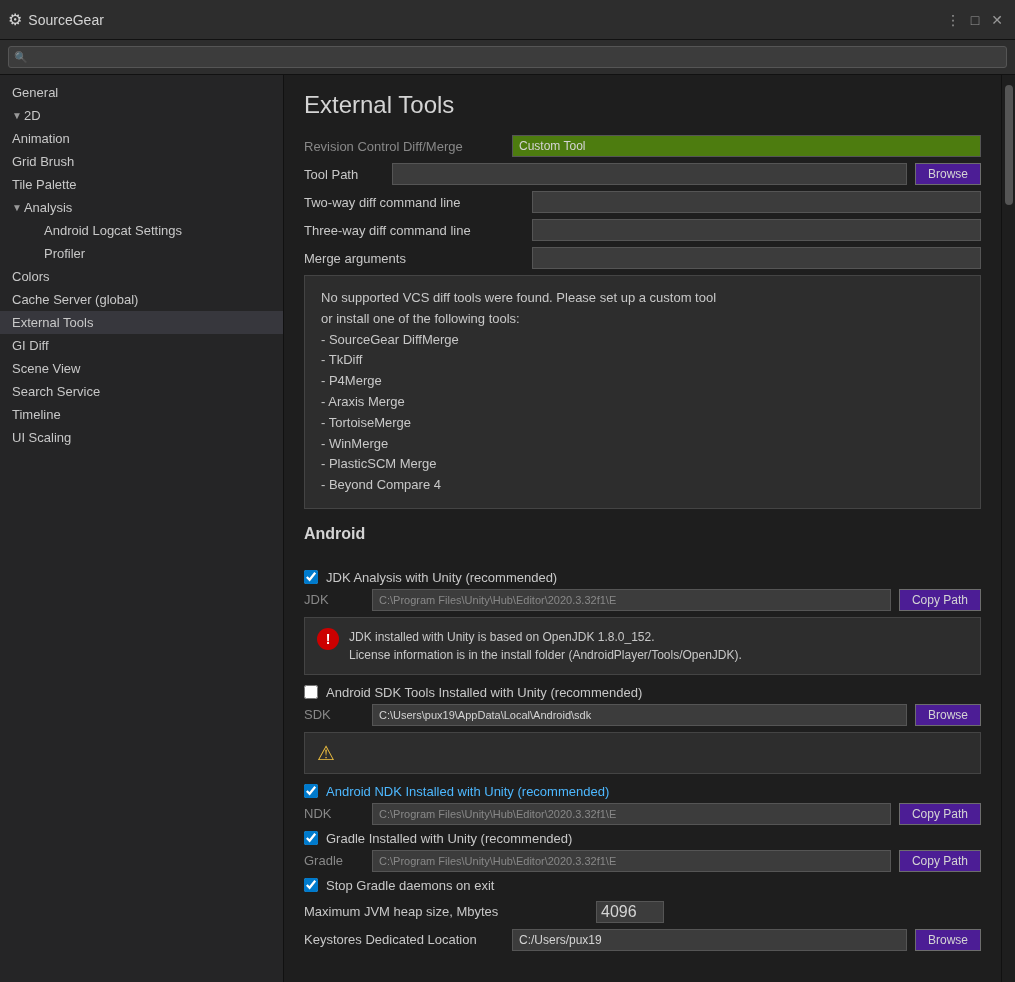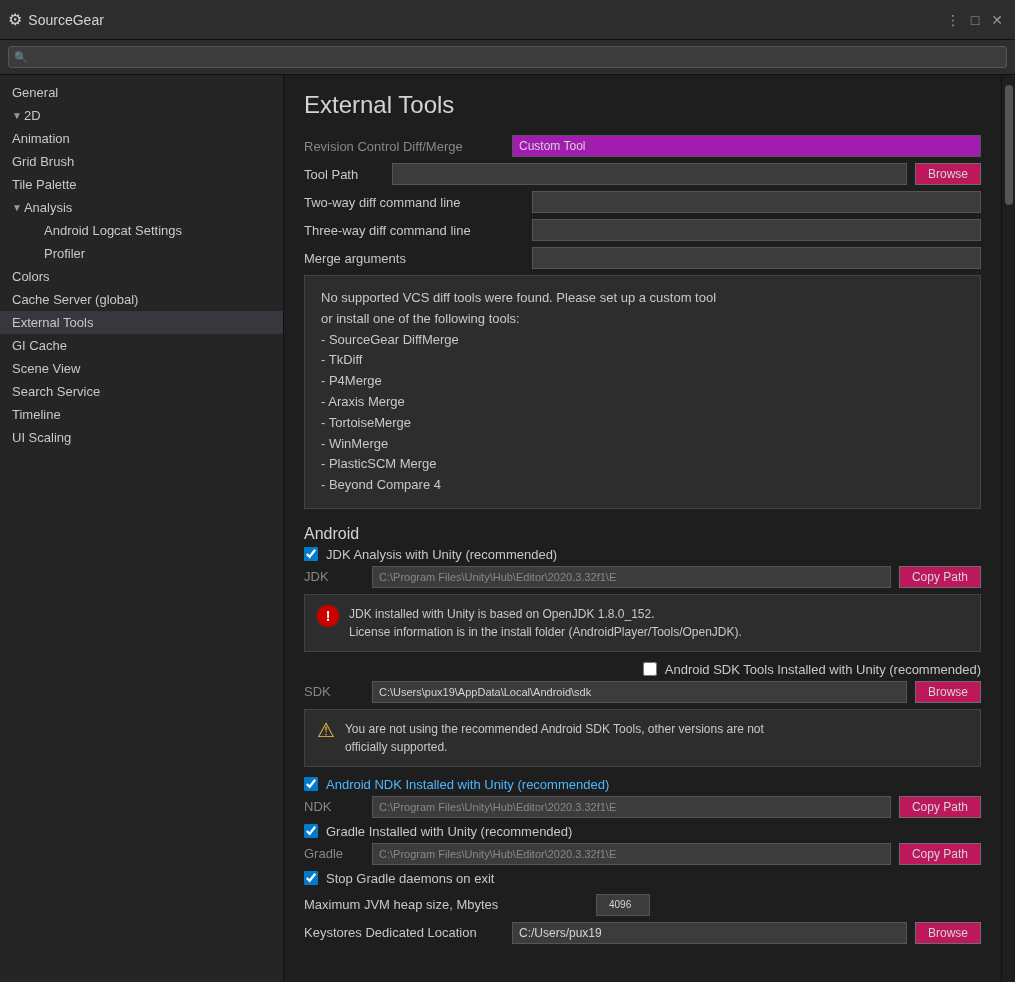--- a/index.html
+++ b/index.html
@@ -158,21 +158,21 @@
       border: 1px solid #555;
       color: #d4d4d4;
       padding: 3px 6px;
       font-size: 12px;
       outline: none;
       height: 22px;
     }
 
     
     .btn {
-      background: #be185d;
+      background: #4c1d95;
       border: 1px solid #6d6d6d;
       color: #d4d4d4;
       padding: 3px 12px;
       font-size: 12px;
       cursor: pointer;
       height: 22px;
       white-space: nowrap;
     }
 
     
@@ -182,23 +182,23 @@
       padding: 12px 16px;
       margin-bottom: 16px;
       color: #c8c8c8;
       font-size: 13px;
       line-height: 1.6;
     }
 
     
     .section-header {
       font-size: 16px;
-      font-weight: 400;
-      color: #d4d4d4;
-      margin: 16px 0 4px 0;
+      font-weight: 700;
+      color: #d4d4d4;
+      margin: 16px 0 27px 0;
     }
 
     
     .checkbox-row {
       display: flex;
       align-items: center;
       gap: 8px;
       margin-bottom: 4px;
     }
     .checkbox-row input[type=checkbox] {
@@ -279,37 +279,37 @@
       gap: 8px;
       margin-bottom: 6px;
     }
     .partial-label {
       color: #888;
       font-size: 13px;
       min-width: 200px;
     }
     .partial-input {
       flex: 1;
-      background: #a21caf;
+      background: #4d7c0f;
       border: 1px solid #555;
       color: #888;
       padding: 3px 6px;
       font-size: 12px;
       height: 22px;
       outline: none;
     }
     .number-input {
       background: #3c3c3c;
       border: 1px solid #555;
       color: #d4d4d4;
-      padding: 3px 12px;
-      font-size: 10px;
+      padding: 3px 4px;
+      font-size: 16px;
       height: 22px;
       outline: none;
-      width: 54px;
+      width: 68px;
     }
   </style>
 </head>
 <body>
 
 <div class="title-bar">
   <div class="title-bar-left">
     <span style="font-size:16px;">⚙</span>
     <span class="title-bar-title">SourceGear</span>
   </div>
@@ -370,21 +370,21 @@
 
     <div class="sidebar-item">
       <span>Cache Server (global)</span>
     </div>
 
     <div class="sidebar-item active">
       <span>External Tools</span>
     </div>
 
     <div class="sidebar-item">
-      <span>GI Cache</span>
+      <span>GI Diff</span>
     </div>
 
     <div class="sidebar-item">
       <span>Scene View</span>
     </div>
 
     <div class="sidebar-item">
       <span>Search Service</span>
     </div>
 
@@ -457,35 +457,33 @@
         <input type="text" class="path-input" value="C:\Program Files\Unity\Hub\Editor\2020.3.32f1\E" style="">
         <button class="btn">Copy Path</button>
       </div>
 
       <div class="alert-box">
         <div class="alert-icon info">!</div>
         <span class="alert-text" style="white-space: pre-line;">JDK installed with Unity is based on OpenJDK 1.8.0_152.
 License information is in the install folder (AndroidPlayer/Tools/OpenJDK).</span>
       </div>
 
-      <div class="checkbox-row" style="margin-top: 10px; justify-content: flex-end;">
+      <div class="checkbox-row" style="margin-top: 10px;">
         <input type="checkbox" style="">
         <span class="checkbox-label">Android SDK Tools Installed with Unity (recommended)</span>
       </div>
 
       <div class="path-row">
         <span class="path-label">SDK</span>
         <input type="text" class="path-input" value="C:\Users\pux19\AppData\Local\Android\sdk" style="color: rgb(212, 212, 212);">
         <button class="btn">Browse</button>
       </div>
 
       <div class="alert-box">
         <div class="alert-icon warning">⚠</div>
-        <span class="alert-text" style="white-space: pre-line;">You are not using the recommended Android SDK Tools, other versions are not
-officially supported.</span>
       </div>
 
       <div class="checkbox-row" style="margin-top: 6px;">
         <input type="checkbox" checked="" style="">
         <span class="checkbox-label link">Android NDK Installed with Unity (recommended)</span>
       </div>
 
       <div class="path-row">
         <span class="path-label">NDK</span>
         <input type="text" class="path-input" value="C:\Program Files\Unity\Hub\Editor\2020.3.32f1\E" style="">

